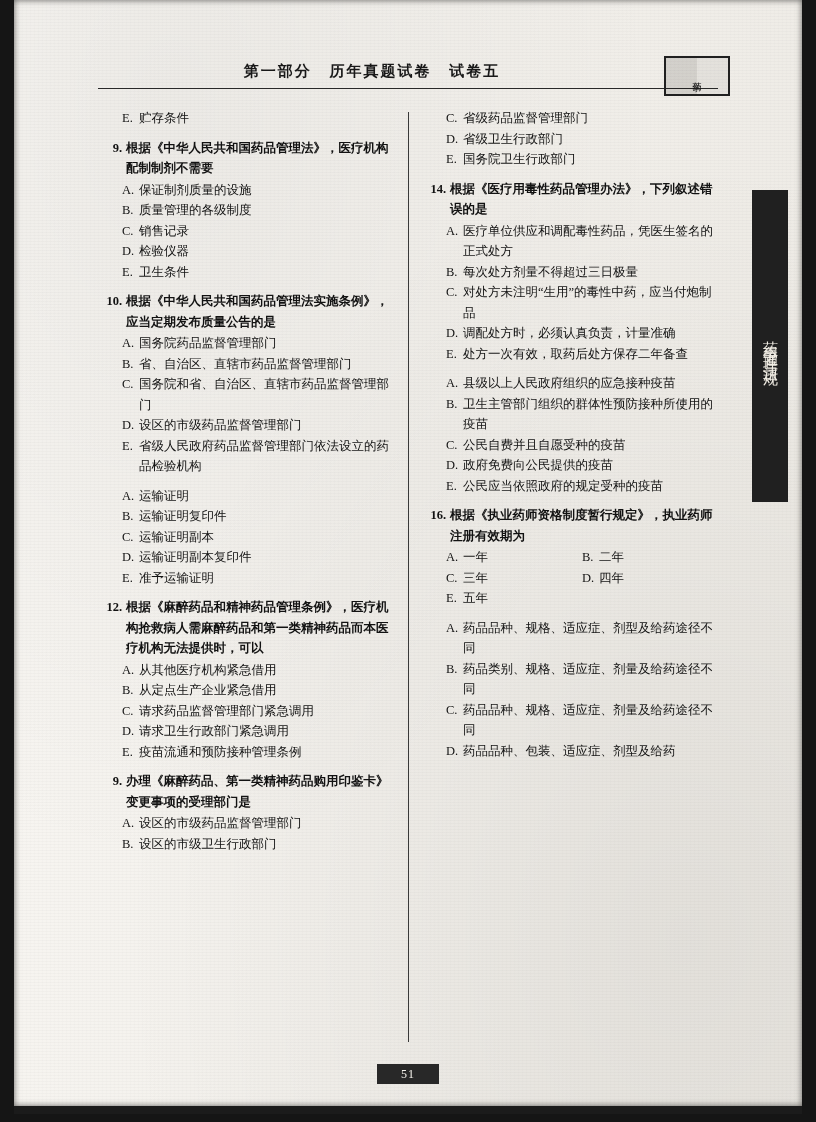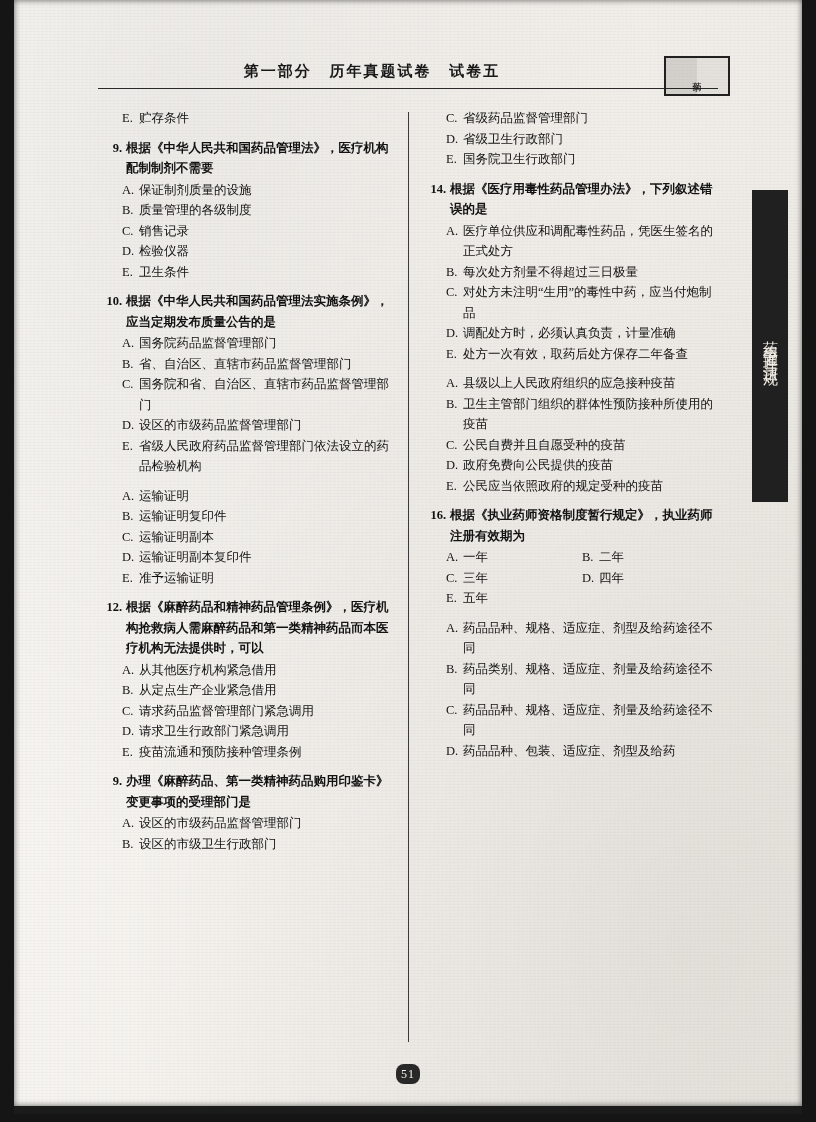--- a/index.html
+++ b/index.html
@@ -87,23 +87,23 @@
   .opt{display:flex;align-items:flex-start;}
   .olabel{width:17px;flex:0 0 17px;}
   .otext{flex:1;}
   .opt-half{display:flex;width:50%;}
   .opt-row{display:flex;margin-left:24px;}
   .opt-row .opt-half .olabel{width:17px;flex:0 0 17px;}
   .standalone{margin-left:24px;display:flex;}
   .pagenum{
     position:absolute;left:50%;transform:translateX(-50%);
     bottom:22px;
-    width:24px;height:20px;background:#2a2a2a;color:#f2efe9;
+    width:62px;height:20px;background:#2a2a2a;color:#f2efe9;
     display:flex;align-items:center;justify-content:center;
-    font-size:12px;letter-spacing:1px;border-radius:8px;
+    font-size:12px;letter-spacing:1px;
   }
   .edge-l{position:absolute;left:0;top:0;width:14px;height:1122px;background:#151515;}
   .edge-r{position:absolute;right:0;top:0;width:14px;height:1122px;background:#151515;}
   .edge-t{position:absolute;left:0;top:0;width:816px;height:8px;background:#151515;}
   .edge-b{position:absolute;left:0;bottom:0;width:816px;height:8px;background:#151515;}
 </style>
 </head>
 <body>
 
 <div class="edge-t"></div>

